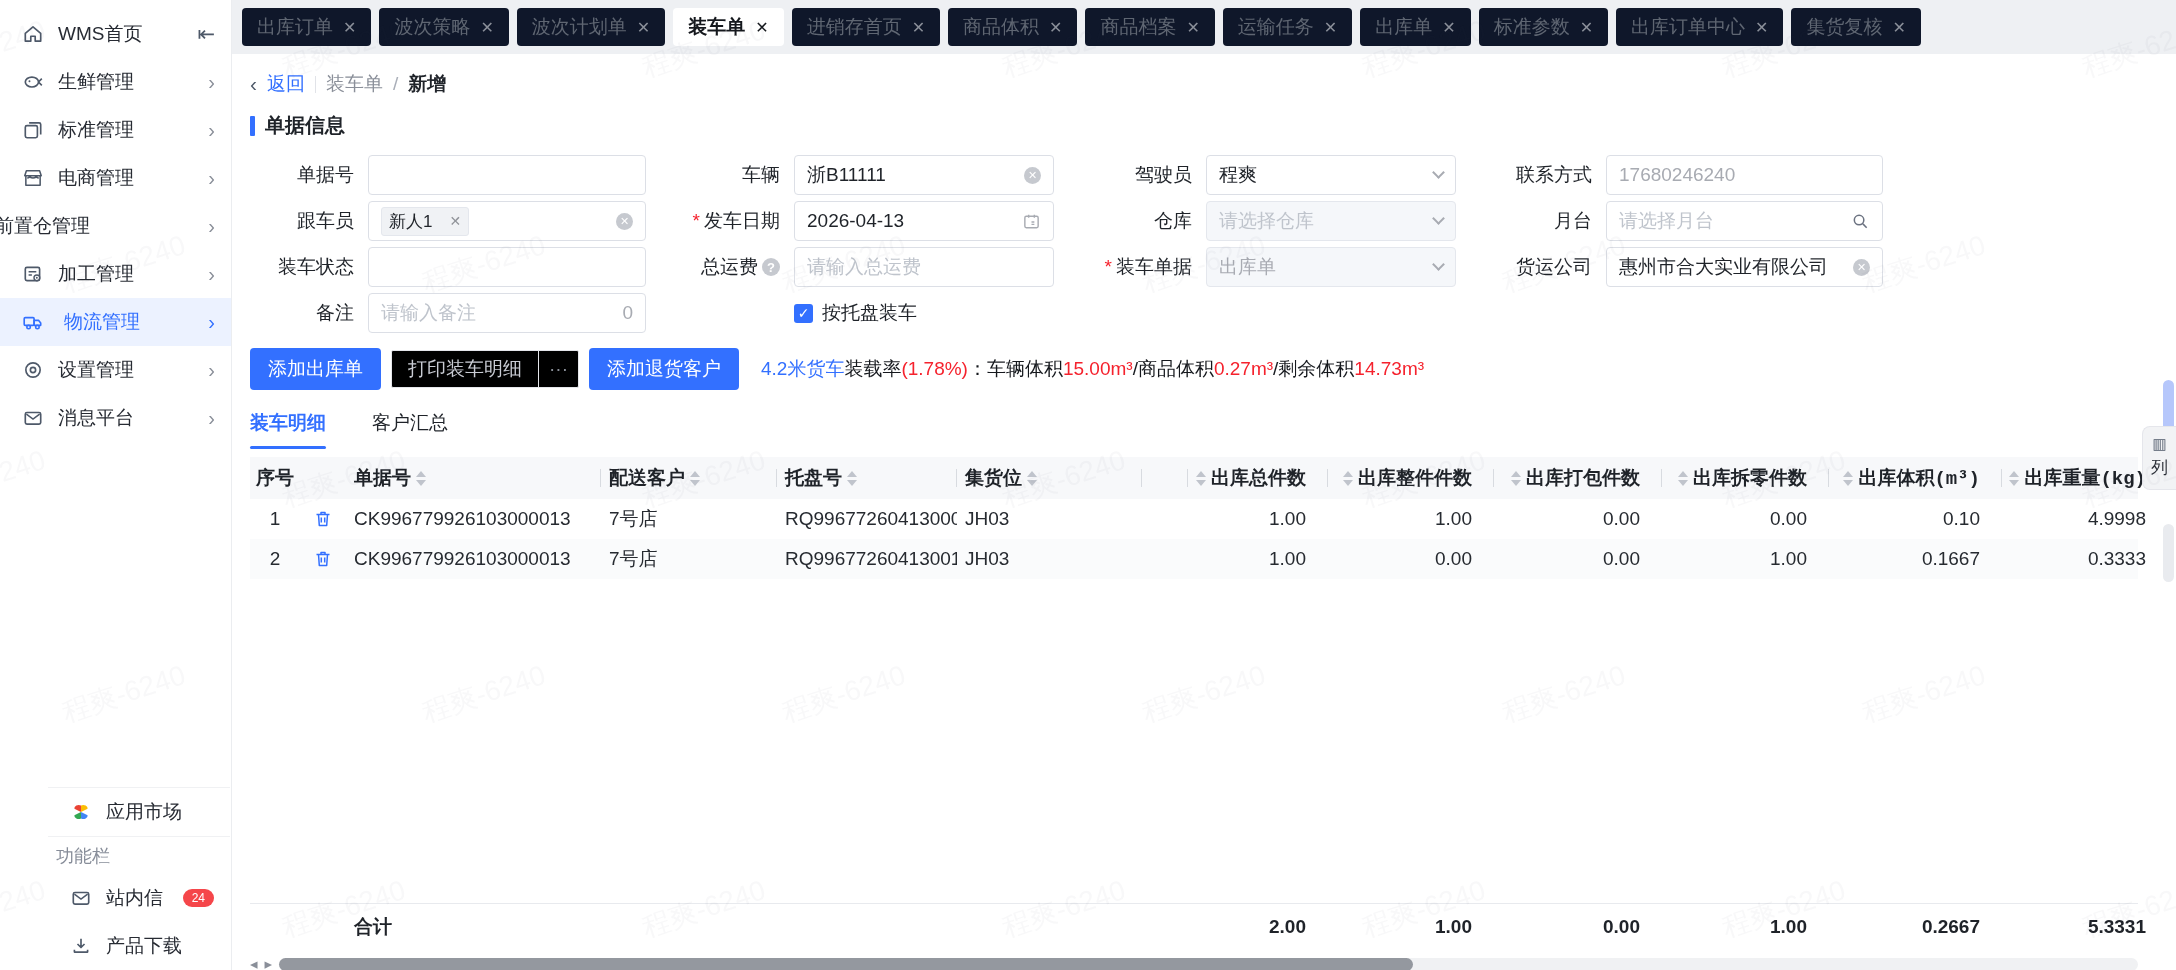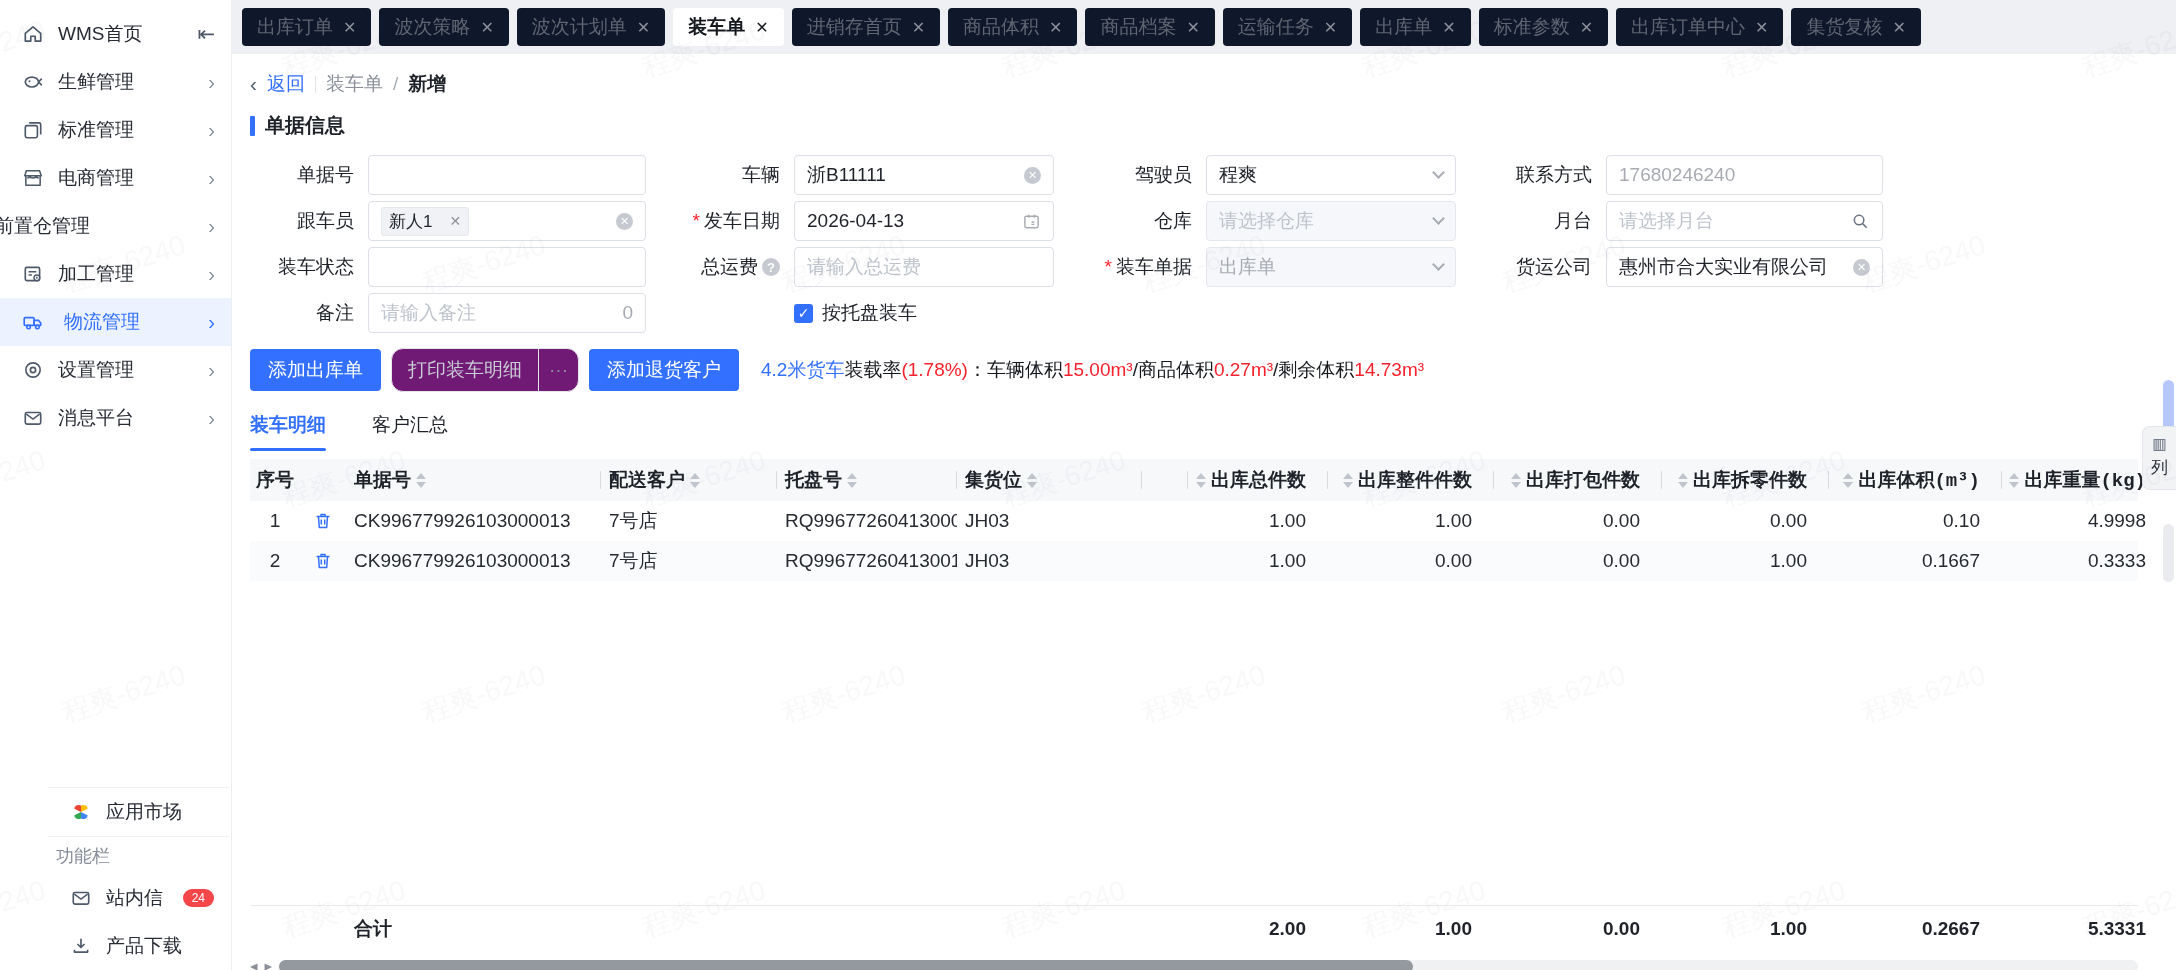--- a/index.html
+++ b/index.html
@@ -62,21 +62,21 @@
   .tag { background:#f0f2f5; border:1px solid #e4e7ed; border-radius:3px; padding:2px 7px; font-size:17px; display:inline-flex; align-items:center; gap:17px; }
   .tag .tx { color:#909399; font-size:14px; cursor:pointer; }
   .help { width:18px; height:18px; border-radius:50%; background:#c6c9cf; color:#fff; font-size:13px; font-weight:700; display:inline-flex; align-items:center; justify-content:center; }
   .counter { color:#a8abb2; }
   .cbrow { display:flex; align-items:center; gap:9px; }
   .cb { width:19px; height:19px; background:#3370ff; border-radius:3px; color:#fff; font-size:14px; font-weight:700; display:flex; align-items:center; justify-content:center; cursor:pointer; }
 
   
   .toolbar { display:flex; align-items:center; margin-top:15px; gap:10px; }
   .btn-primary { height:42px; padding:0 18px; background:#3370ff; color:#fff; border-radius:4px; display:flex; align-items:center; cursor:pointer; }
-  .btn-group { display:flex; height:44px; border:1px solid #e5e6eb; border-radius:12px; overflow:hidden; background:#701a75; }
+  .btn-group { display:flex; height:38px; border:1px solid #e5e6eb; border-radius:2px; overflow:hidden; background:#000000; }
   .btn-disabled { padding:0 16px; color:#c9ccd4; display:flex; align-items:center; }
   .btn-more { width:40px; border-left:1px solid #e5e6eb; color:#8a8f99; display:flex; align-items:center; justify-content:center; cursor:pointer; }
   .loadinfo { margin-left:12px; display:flex; align-items:baseline; white-space:nowrap; }
   .li-blue { color:#3370ff; }
   .li-dark { color:#15181d; font-weight:500; }
   .li-red { color:#f5222d; font-weight:500; }
 
   
   .dtabs { display:flex; gap:46px; margin-top:20px; }
   .dtab { padding-bottom:13px; position:relative; cursor:pointer; color:#1f2329; }

